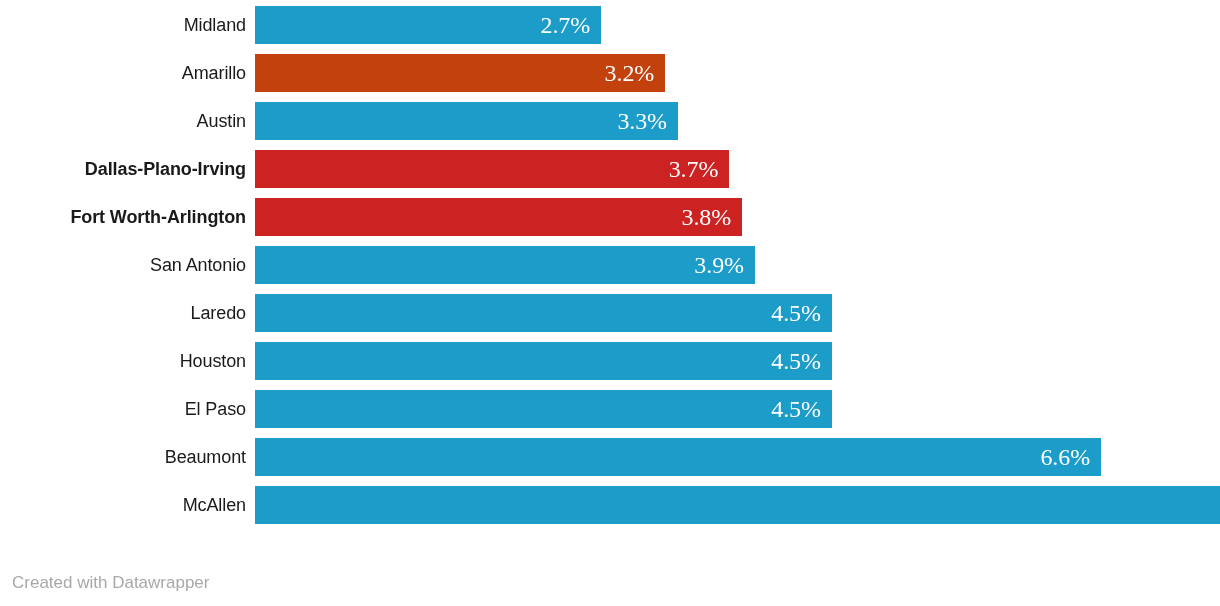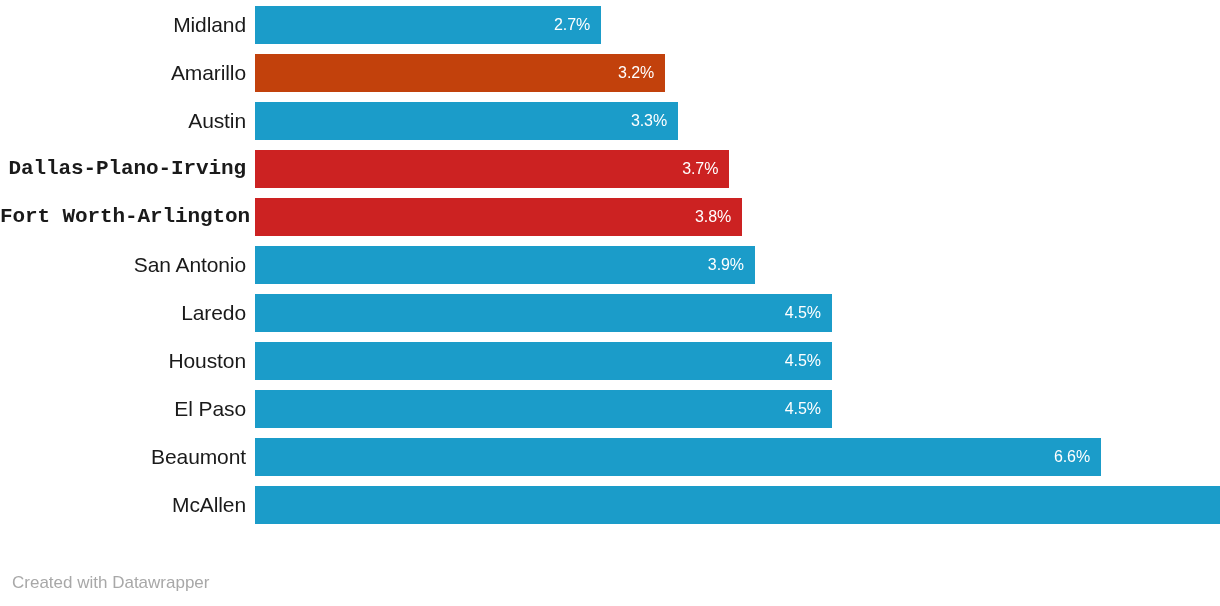--- a/index.html
+++ b/index.html
@@ -38,28 +38,27 @@
   }
 
   .row-label {
     position: absolute;
     left: 0;
     top: 0;
     width: 246px;
     height: 38px;
     line-height: 38px;
     text-align: right;
-    font-size: 21px;
+    font-size: 18px;
     color: #1a1a1a;
     white-space: nowrap;
     letter-spacing: -0.1px;
   }
   .row-label.is-bold {
     font-weight: bold;
-    font-family: Liberation Mono, monospace;
   }
 
   .bar-track {
     position: absolute;
     left: 255px;
     top: 0;
     right: 0;
     height: 38px;
   }
 
@@ -67,24 +66,25 @@
     position: relative;
     height: 38px;
     box-sizing: border-box;
     display: flex;
     align-items: center;
     justify-content: flex-end;
     padding-right: 11px;
   }
 
   .bar-value {
-    font-size: 16px;
+    font-size: 24px;
     color: #ffffff;
     white-space: nowrap;
     letter-spacing: -0.1px;
+    font-family: Liberation Serif, serif;
   }
 
   
   #chart-footer {
     position: absolute;
     left: 12px;
     bottom: 13px;
     font-size: 17px;
     color: #a8a8a8;
     white-space: nowrap;

